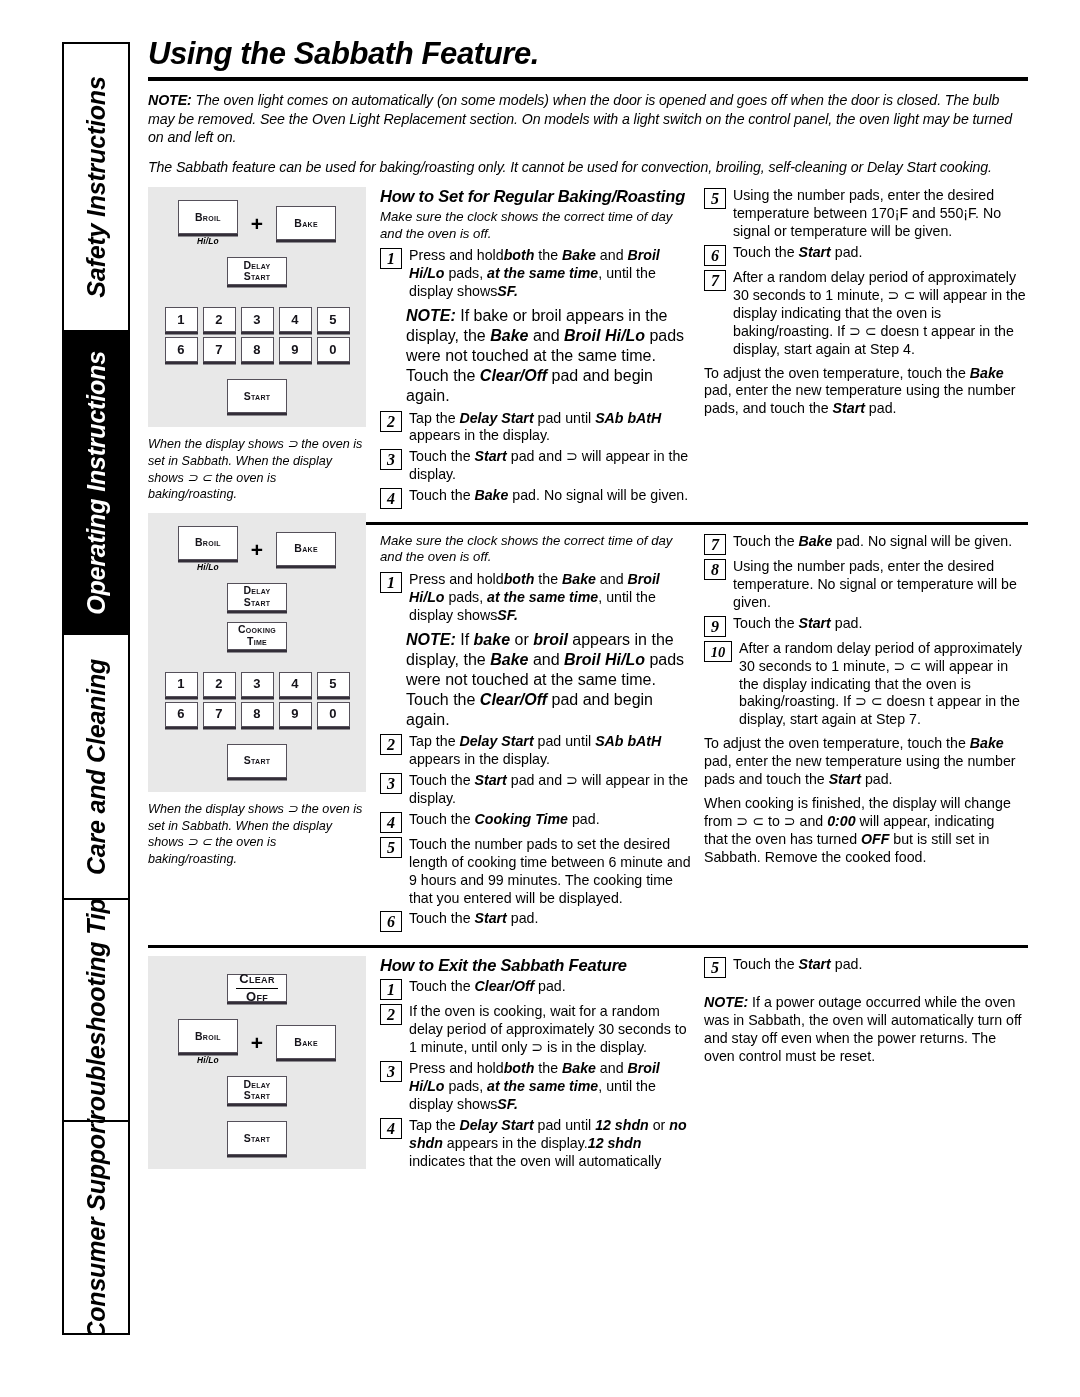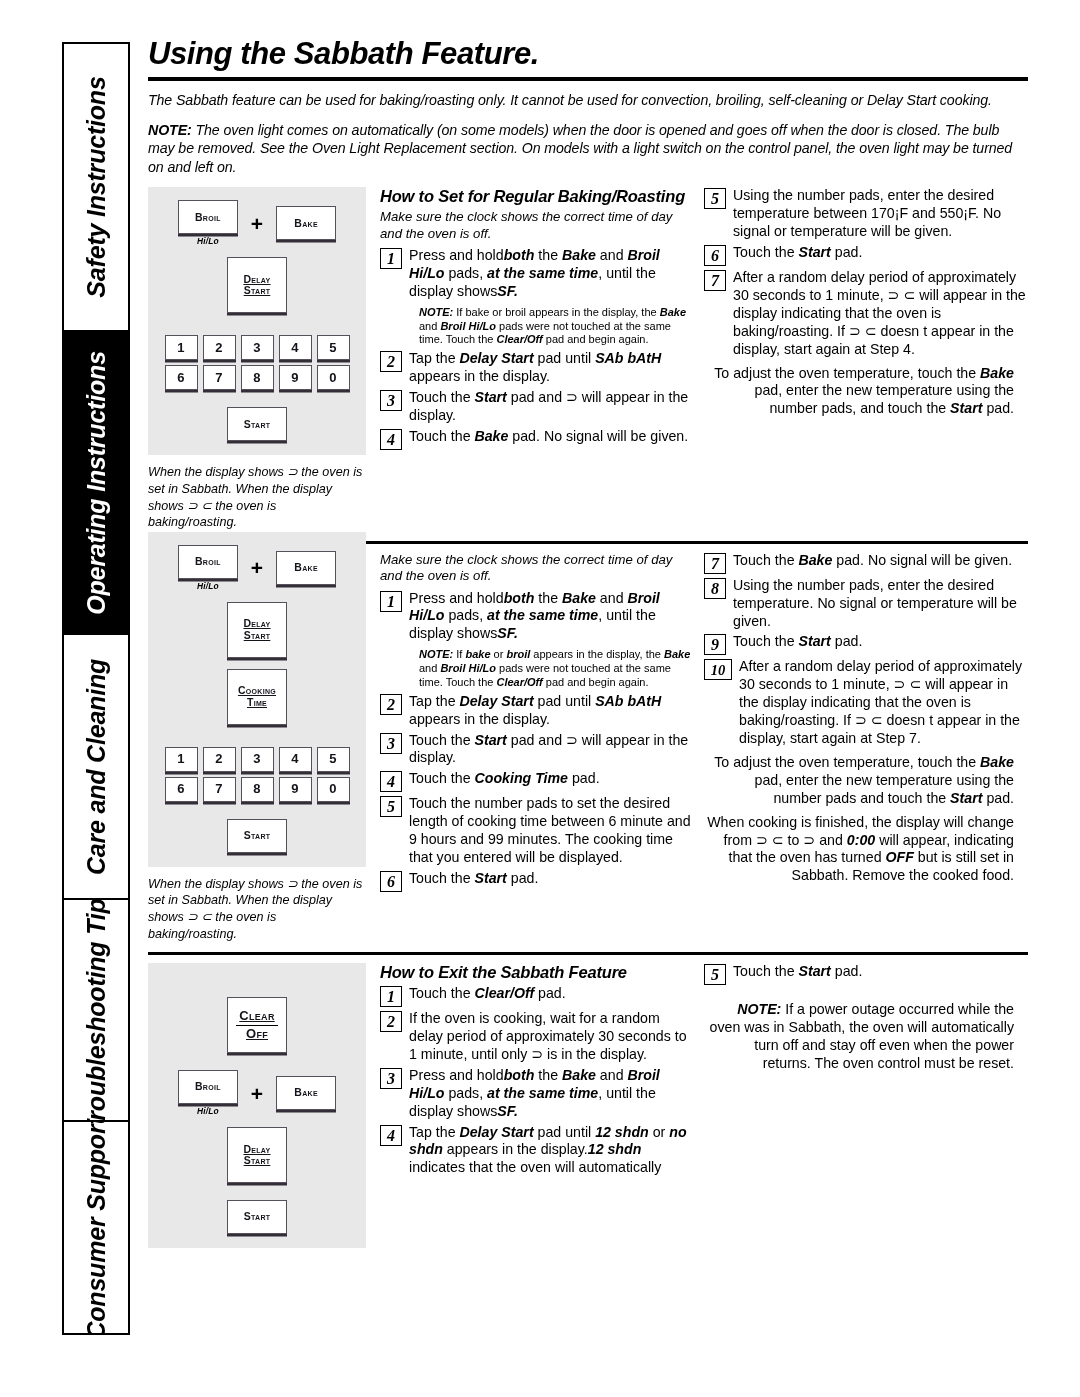--- a/index.html
+++ b/index.html
@@ -155,29 +155,28 @@
     margin-top: 1px;
     box-sizing: border-box;
   }
   .step-num.wide { width: 28px; font-size: 14.5px; }
   .step-text, .plain-p {
     font-size: 14.2px;
     line-height: 1.26;
     flex: 1 1 auto;
   }
   .step-body-indent {
-    margin-left: 39px;
-    font-size: 11px;
+    margin-left: 26px;
+    font-size: 16px;
     line-height: 1.26;
     margin-top: 5px;
     margin-bottom: 3px;
   }
   .plain-p {
-    margin: 6px 14px 0 0;
-    text-align: right;
+    margin: 6px 6px 0 0;
   }
   b.bi { font-weight: bold; font-style: italic; }
   b.nb { font-weight: bold; }
 
   
   .cp {
     background: #e8e8e8;
     padding: 13px 0 14px 0;
     position: relative;
   }
@@ -199,21 +198,21 @@
     display: flex;
     flex-direction: column;
     justify-content: center;
     align-items: center;
     line-height: 1.12;
     font-family: "Liberation Sans", sans-serif;
     font-variant: small-caps;
   }
   .key .cap1 { font-size: 13px; }
   .key-wide { width: 60px; height: 34px; }
-  .key-tall { width: 60px; height: 56px; text-decoration: underline; }
+  .key-tall { width: 60px; height: 28px; }
   .key-num { width: 33px; height: 25px; font-size: 13px; font-weight: bold; }
   .plus {
     font-size: 21px;
     font-weight: bold;
     margin: 0 13px;
     line-height: 1;
   }
   .hilo {
     font-size: 8.4px;
     font-weight: bold;
@@ -257,22 +256,22 @@
     <div class="tab" style="height: 215px;">
       <span class="tab-label">Consumer Support</span>
     </div>
   </div>
 
 <div id="main">
 
   <h1 id="page-title">Using the Sabbath Feature.</h1>
   <hr class="rule-thick">
 
+  <p class="intro-p"><b class="nb">NOTE:</b><span> The oven light comes on automatically (on some models) when the door is opened and goes off when the door is closed. The bulb may be removed. See the Oven Light Replacement section. On models with a light switch on the control panel, the oven light may be turned on and left on.</span></p>
   <p class="intro-p">The Sabbath feature can be used for baking/roasting only. It cannot be used for convection, broiling, self-cleaning or Delay Start cooking.</p>
-  <p class="intro-p"><b class="nb">NOTE:</b><span> The oven light comes on automatically (on some models) when the door is opened and goes off when the door is closed. The bulb may be removed. See the Oven Light Replacement section. On models with a light switch on the control panel, the oven light may be turned on and left on.</span></p>
 
   <div class="section">
 
     <div class="panel-col">
       <div class="cp">
         <div class="cp-row">
           <div class="key-stack">
             <div class="key key-wide">
                 <span>Broil</span>
               </div>
@@ -472,21 +471,21 @@
       <p class="plain-p">To adjust the oven temperature, touch the <b class="bi">Bake</b> pad, enter the new temperature using the number pads and touch the <b class="bi">Start</b> pad.</p>
       <p class="plain-p">When cooking is finished, the display will change from ⊃ ⊂ to ⊃ and <b class="bi">0:00</b> will appear, indicating that the oven has turned <b class="bi">OFF</b> but is still set in Sabbath. Remove the cooked food.</p>
     </div>
   </div>
 
   <hr class="rule-section">
 
   <div class="section">
 
     <div class="panel-col">
-      <div class="cp" style="padding-top:34px;">
+      <div class="cp" style="padding-top:18px;">
         <div class="cp-row">
           <div class="key key-tall">
             <span class="cap1">Clear</span>
             <span class="clear-off-line"></span>
             <span class="cap1">Off</span>
           </div>
         </div>
         <div class="cp-gap-m"></div>
         <div class="cp-row">
           <div class="key-stack">

